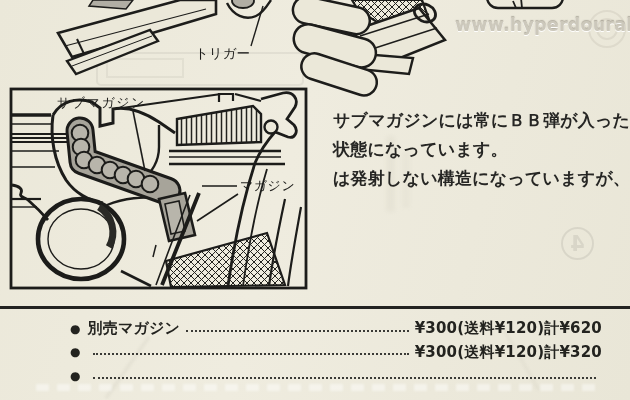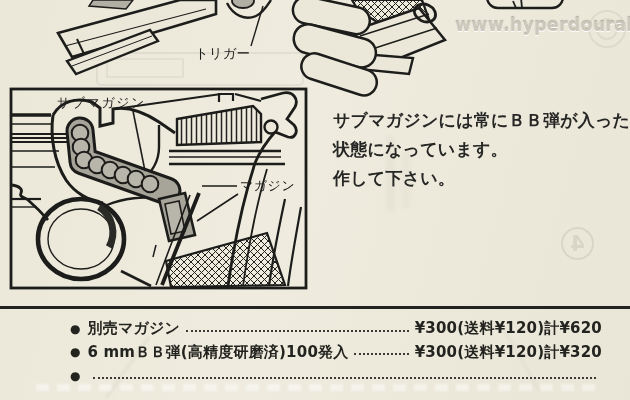--- a/index.html
+++ b/index.html
@@ -195,34 +195,33 @@
     </g>
     <text x="48" y="20" font-size="13" font-weight="500" letter-spacing="1.5">サブマガジン</text>
     <text x="231" y="103" font-size="13" font-weight="500" letter-spacing="0.5">マガジン</text>
   </svg>
 
   <div class="watermark">www.hyperdouraku.com</div>
 
   <div class="desc">
     <div class="d-line">サブマガジンには常にＢＢ弾が入った</div>
     <div class="d-line">状態になっています。</div>
-    <div class="d-line">作して下さい。</div>
+    <div class="d-line">は発射しない構造になっていますが、</div>
   </div>
 
   <div class="rule"></div>
   <div class="prices">
     <div class="p-row">
       <span class="p-bullet">●</span>
       <span class="p-label">別売マガジン</span>
       <span class="leader"></span>
       <span class="p-price">¥300(送料¥120)計¥620</span>
     </div>
     <div class="p-row">
       <span class="p-bullet">●</span>
-      <span class="p-label">6 mmＢＢ弾(高精度研磨済)100発入</span>
       <span class="leader"></span>
       <span class="p-price">¥300(送料¥120)計¥320</span>
     </div>
     <div class="p-row">
       <span class="p-bullet">●</span>
       <span class="leader"></span>
     </div>
   </div>
 
 </div>

